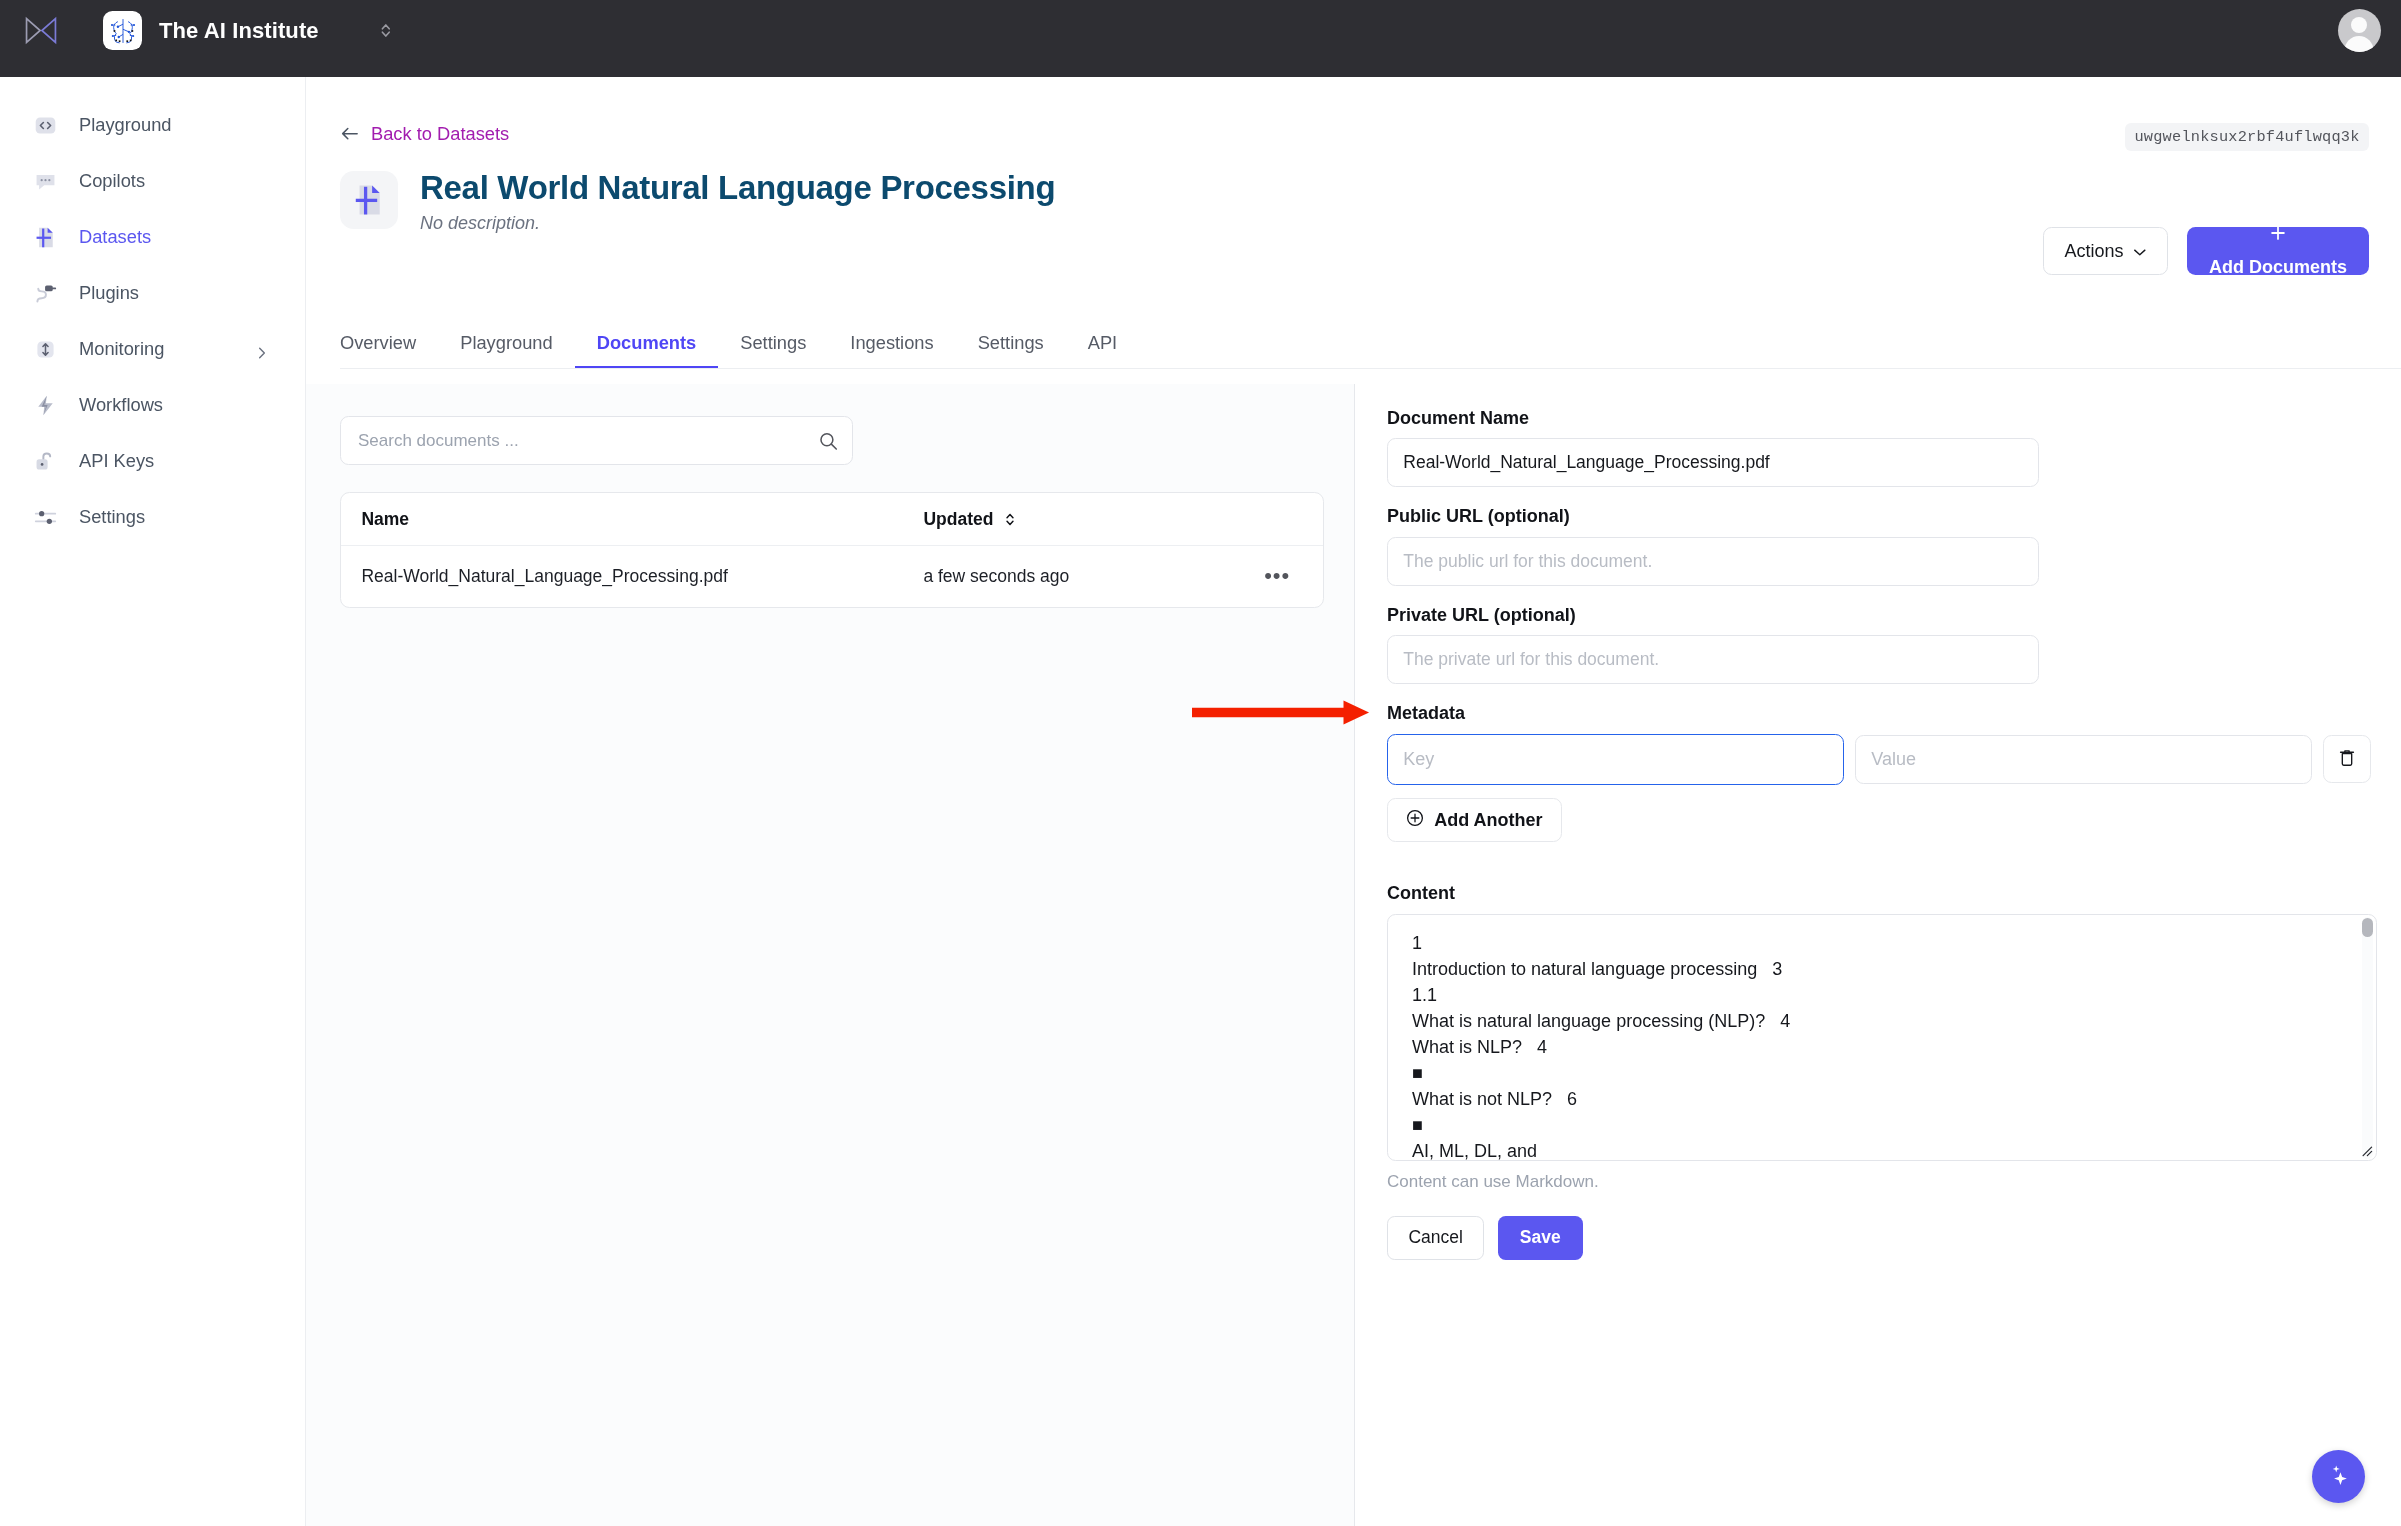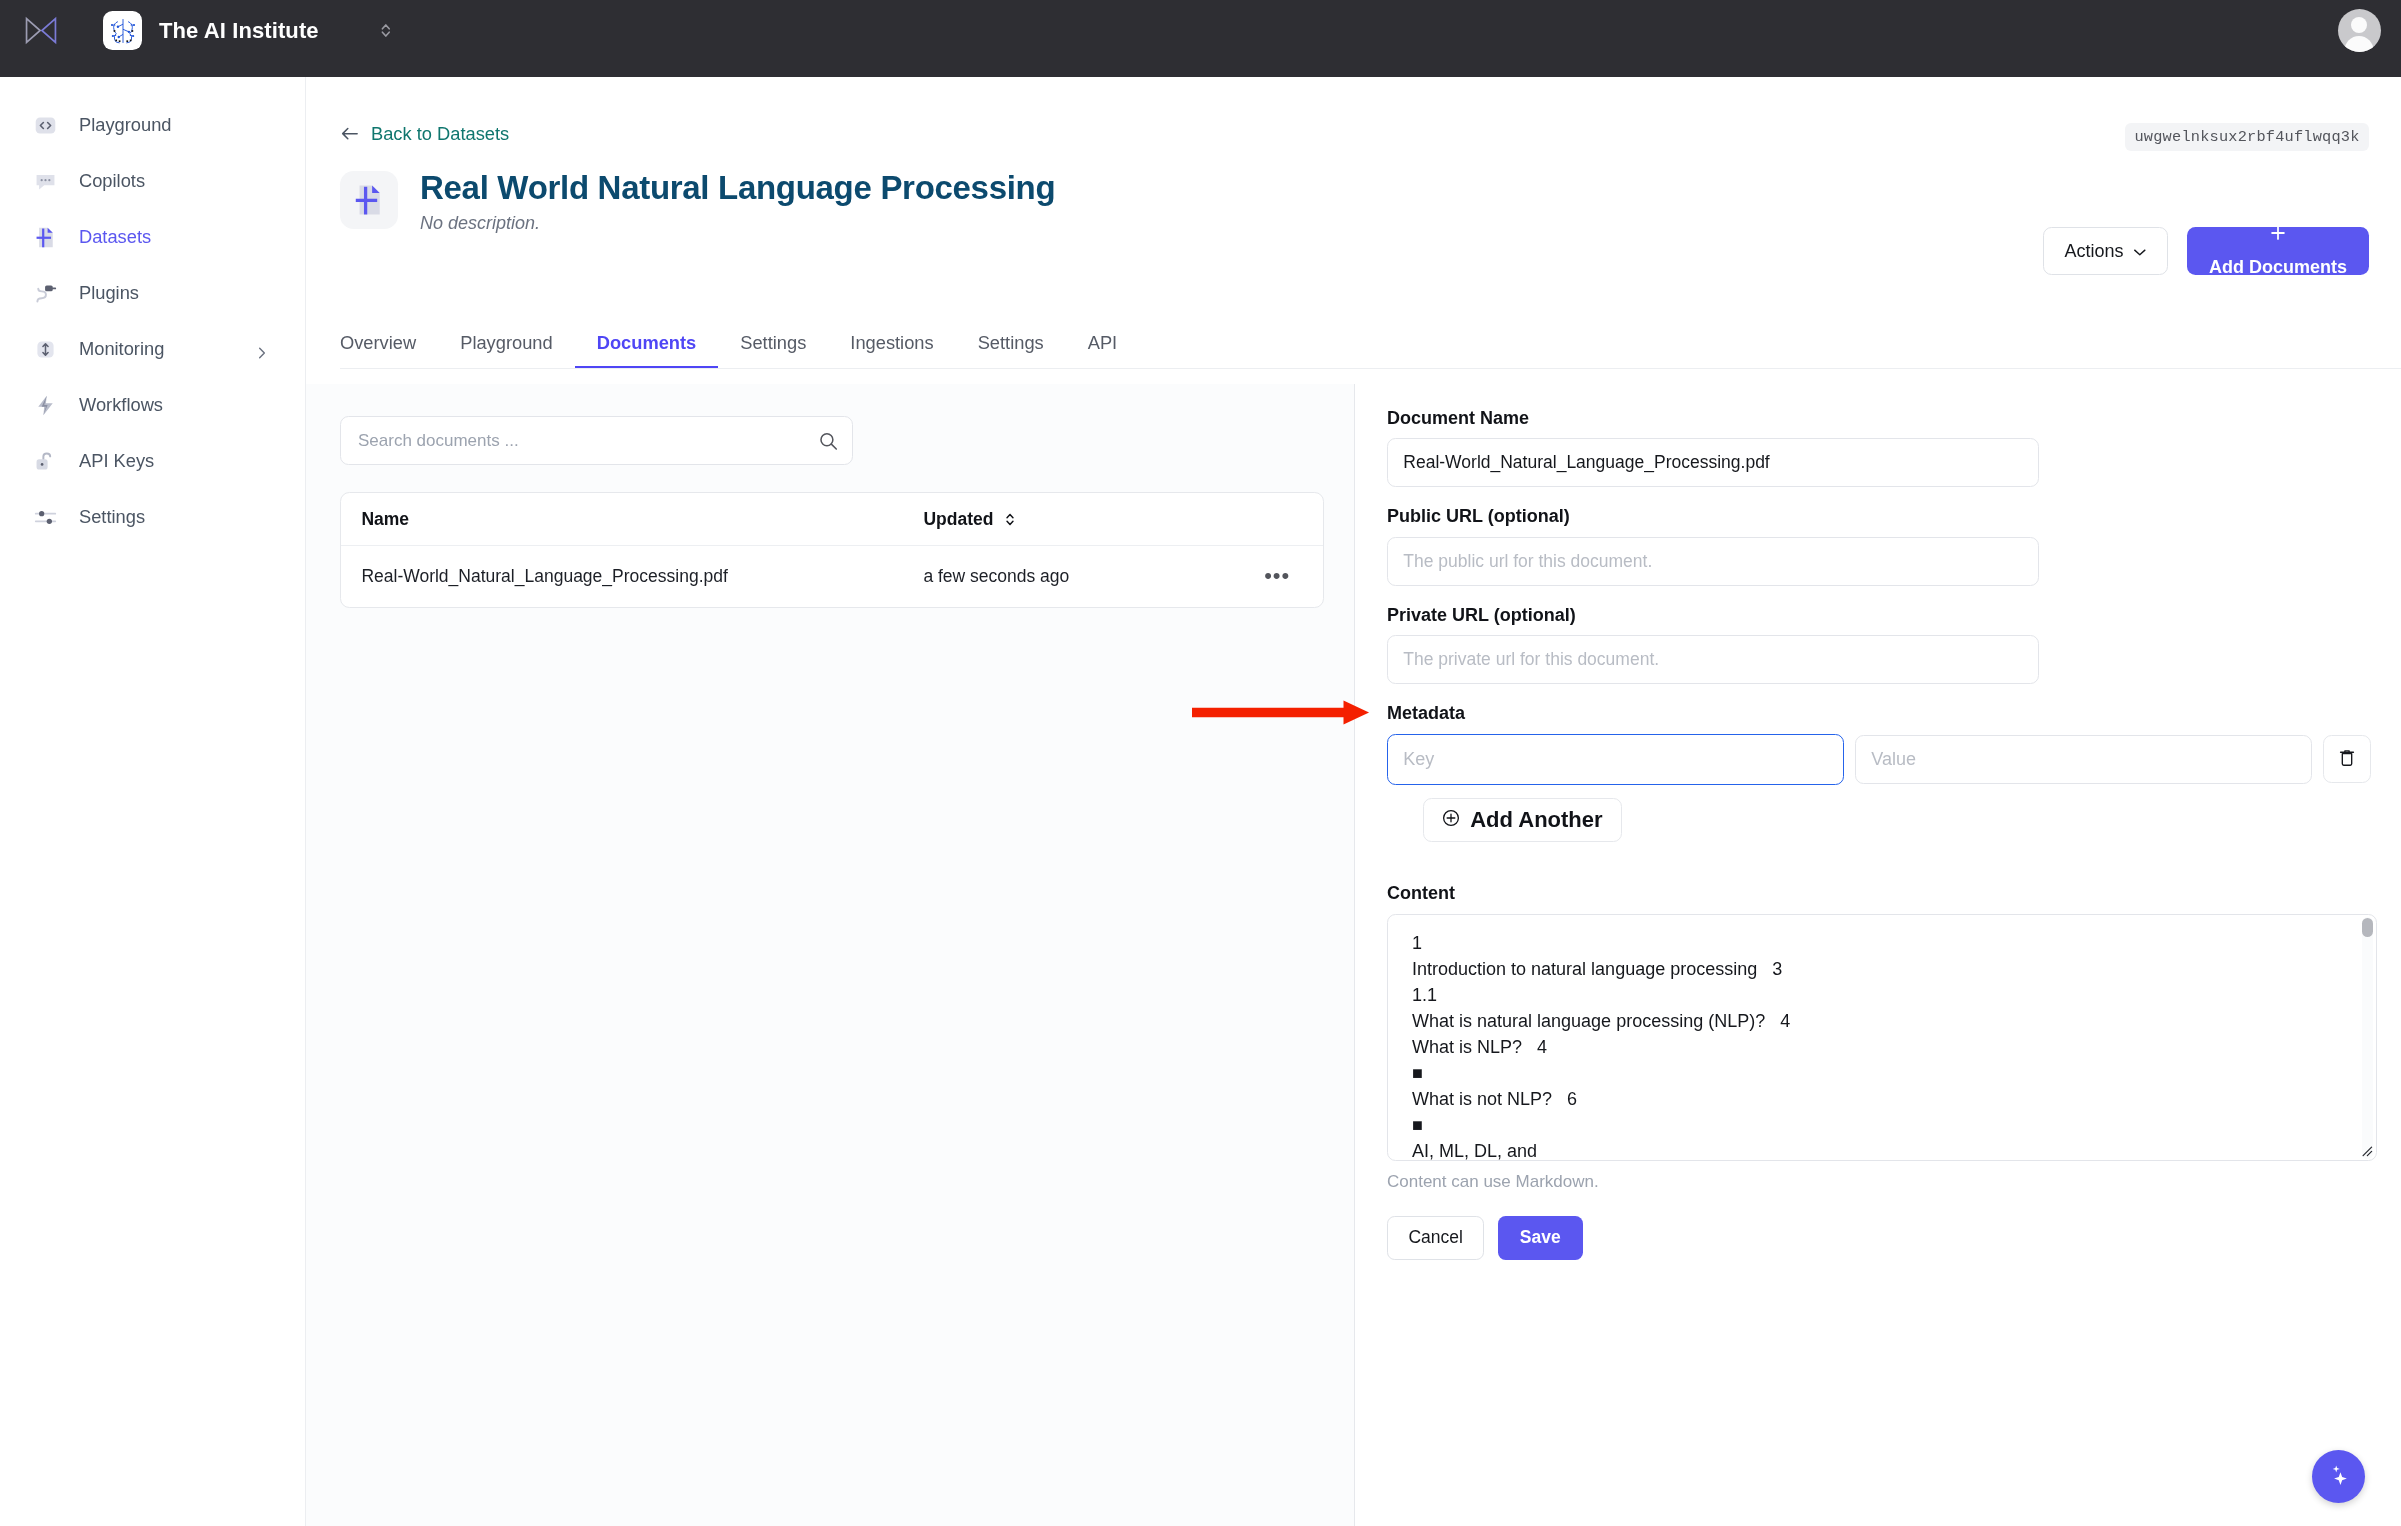--- a/index.html
+++ b/index.html
@@ -114,21 +114,21 @@
     flex: 1; position: relative;
     background: #ffffff;
     height: 1465px;
   }
   .back-row {
     position: absolute; top: 46px; left: 34px;
     display: flex; align-items: center; gap: 12px;
     cursor: pointer;
   }
   .back-arrow { width: 19px; height: 15.3px; }
-  .back-text { font-size: 18.3px; color: #0f766e; font-weight: 500; }
+  .back-text { font-size: 18.3px; color: #a21caf; font-weight: 500; }
 
   .ds-id {
     position: absolute; top: 46px; right: 32px;
     background: #f3f4f6;
     color: #53555c;
     font-family: "Liberation Mono", monospace;
     font-size: 15.3px;
     padding: 5.1px 9.4px;
     border-radius: 6px;
     letter-spacing: 0.2px;
@@ -320,22 +320,22 @@
     border: 0.9px solid #e6e8ec; border-radius: 8.5px;
     background: #ffffff;
     display: flex; align-items: center; justify-content: center;
     cursor: pointer;
   }
   .add-another {
     height: 44px; padding: 0 18px;
     border: 0.9px solid #e6e8ec; border-radius: 8.5px;
     background: #ffffff;
     display: inline-flex; align-items: center; gap: 10.2px;
-    font-size: 22px; font-weight: 700; color: #111318;
-    cursor: pointer; margin-bottom: 22px; margin-left: 36px;
+    font-size: 18px; font-weight: 700; color: #111318;
+    cursor: pointer; margin-bottom: 22px;
   }
 
   .content-wrap {
     position: relative;
     width: 990px; height: 247px;
     border: 0.9px solid #e3e5ea; border-radius: 8.5px;
     background: #ffffff;
     overflow: hidden;
   }
   .content-text {

